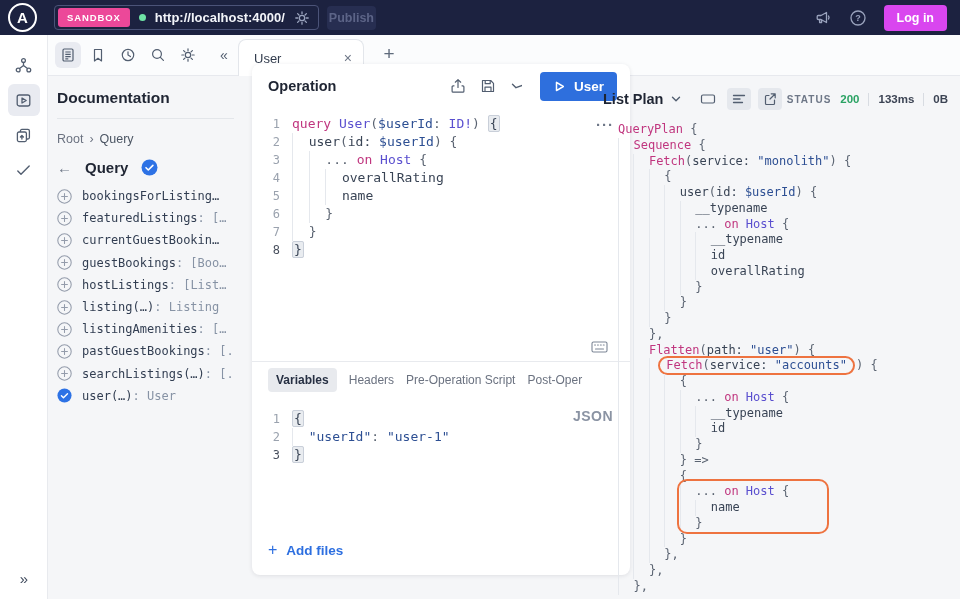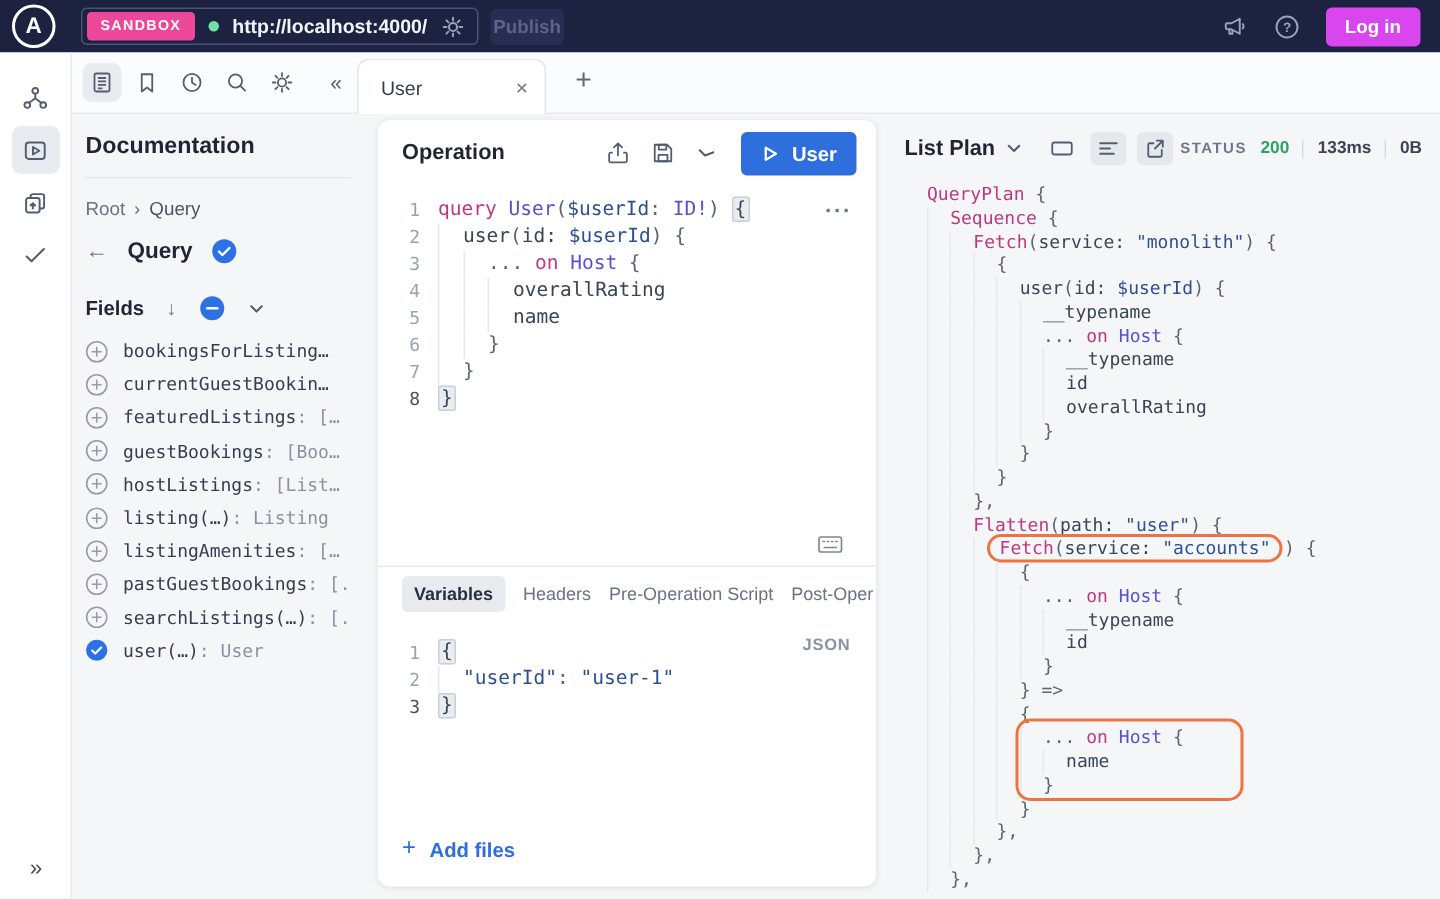--- a/index.html
+++ b/index.html
@@ -47,40 +47,40 @@
   .typehead-name { font-size:15px; font-weight:bold; }
   .fieldshead { margin-top:21px; display:flex; align-items:center; gap:15px; }
   .fields-label { font-size:13.5px; font-weight:bold; }
   .sort-arrow { color:#6e7787; font-size:13px; }
   .fieldlist { margin-top:9px; }
   .field-row { height:22.2px; display:flex; align-items:center; gap:10px; cursor:pointer; }
   .field-text { font-family:"DejaVu Sans Mono",monospace; font-size:12px; white-space:nowrap; overflow:hidden; }
   .fname { color:#323e52; } .ftype { color:#8793a5; }
 
   
-  .opcard { position:absolute; left:252px; top:80px; width:332px; height:511px; background:#fff; border-radius:8px; box-shadow:0 1px 4px rgba(26,32,51,.10); overflow:hidden; }
+  .opcard { position:absolute; left:252px; top:64px; width:378px; height:511px; background:#fff; border-radius:8px; box-shadow:0 1px 4px rgba(26,32,51,.10); overflow:hidden; }
   .ophead { height:44px; display:flex; align-items:center; padding:0 13px 0 16px; }
   .ophead-title { font-size:14.5px; font-weight:bold; }
   .ophead-icons { margin-left:auto; display:flex; align-items:center; gap:14px; color:#525e70; }
   .run-btn { margin-left:4px; background:#2e6fdd; color:#fff; border:none; border-radius:4px; height:29px; padding:0 13px; display:flex; align-items:center; gap:8px; font-size:13.5px; font-weight:bold; font-family:inherit; }
   .editor { position:relative; padding-top:7px; height:253px; }
   .gutter { position:absolute; left:0; top:7px; width:28px; text-align:right; }
   .gutter div { font-family:"DejaVu Sans Mono",monospace; font-size:12px; line-height:18px; color:#9aa2ae; }
   .gutter div.active { color:#49505e; }
   .codecol { margin-left:40px; }
   .cl { font-family:"DejaVu Sans Mono",monospace; white-space:pre; }
   .editor .cl { font-size:13px; line-height:18px; }
   .dots-menu { position:absolute; right:16px; top:8px; color:#6e7787; font-size:15px; font-weight:bold; letter-spacing:1px; }
   .kbd-hint { position:absolute; right:22px; bottom:8px; color:#7c8696; }
   .opdivider { height:1px; background:#e8eaee; }
   .optabs { height:36px; display:flex; align-items:center; gap:12px; padding-left:16px; white-space:nowrap; overflow:hidden; }
   .optab-item { font-size:12px; color:#6b7280; }
   .optab-item.active { background:#e8eaee; color:#273043; font-weight:bold; border-radius:4px; padding:5px 8px; }
   .varsec { position:relative; padding-top:12px; }
-  .json-badge { position:absolute; right:17px; top:10px; font-size:11px; font-weight:bold; letter-spacing:.5px; color:#8a93a3; }
+  .json-badge { position:absolute; right:17px; top:10px; font-size:14px; font-weight:bold; letter-spacing:.5px; color:#8a93a3; }
   .varsec .gutter { top:12px; }
   .varsec .cl { font-size:13px; line-height:18px; }
   .addfiles { position:absolute; left:16px; bottom:16px; display:flex; align-items:center; gap:9px; color:#2d6fe0; cursor:pointer; }
   .addfiles .plus { font-size:16px; }
   .addfiles .lbl { font-size:13.5px; font-weight:bold; }
 
   
   .tk-kw,.tk-fn { color:#c0367f; }
   .tk-ty { color:#5a4fcf; }
   .tk-va,.tk-st { color:#2d4f93; }
@@ -224,62 +224,47 @@
   <div class="typehead">
     <span class="back-arrow">←</span>
     <span class="typehead-name">Query</span>
     <span>
       <svg width="17" height="17" viewBox="0 0 17 17">
           <circle cx="8.5" cy="8.5" r="8" fill="#2d72e5"></circle>
           <path d="M5 8.7l2.3 2.3 4.6-4.6" fill="none" stroke="#fff" stroke-width="1.6" stroke-linecap="round" stroke-linejoin="round"></path>
         </svg>
     </span>
   </div>
-  <div class="fieldshead">
-    <span class="fields-label">Fields</span>
-    <span class="sort-arrow">↓</span>
-    <span>
-      <svg width="17" height="17" viewBox="0 0 17 17">
-          <circle cx="8.5" cy="8.5" r="8" fill="#2d72e5"></circle>
-          <path d="M5.2 8.5h6.6" stroke="#fff" stroke-width="1.7" stroke-linecap="round"></path>
-        </svg>
-    </span>
-    <span>
-      <svg width="12" height="12" viewBox="0 0 12 12" fill="none" stroke="#525e70" stroke-width="1.4" stroke-linecap="round" stroke-linejoin="round">
-          <path d="M2.5 4.2L6 7.7l3.5-3.5"></path>
-        </svg>
-    </span>
-  </div>
   <div class="fieldlist" id="fieldlist">
       <div class="field-row">
         <span style="display: flex;">
           <svg width="15" height="15" viewBox="0 0 17 17" fill="none" stroke="#949cab" stroke-width="1.2">
             <circle cx="8.5" cy="8.5" r="7.6"></circle>
             <path d="M8.5 5.2v6.6M5.2 8.5h6.6" stroke-linecap="round"></path>
           </svg>
         </span>
         <span class="field-text"><span class="fname">bookingsForListing…</span><span class="ftype"></span></span>
       </div>
       <div class="field-row">
         <span style="display: flex;">
           <svg width="15" height="15" viewBox="0 0 17 17" fill="none" stroke="#949cab" stroke-width="1.2">
             <circle cx="8.5" cy="8.5" r="7.6"></circle>
             <path d="M8.5 5.2v6.6M5.2 8.5h6.6" stroke-linecap="round"></path>
           </svg>
         </span>
+        <span class="field-text"><span class="fname">featuredListings</span><span class="ftype">: […</span></span>
+      </div>
+      <div class="field-row">
+        <span style="display: flex;">
+          <svg width="15" height="15" viewBox="0 0 17 17" fill="none" stroke="#949cab" stroke-width="1.2">
+            <circle cx="8.5" cy="8.5" r="7.6"></circle>
+            <path d="M8.5 5.2v6.6M5.2 8.5h6.6" stroke-linecap="round"></path>
+          </svg>
+        </span>
         <span class="field-text"><span class="fname">currentGuestBookin…</span><span class="ftype"></span></span>
-      </div>
-      <div class="field-row">
-        <span style="display: flex;">
-          <svg width="15" height="15" viewBox="0 0 17 17" fill="none" stroke="#949cab" stroke-width="1.2">
-            <circle cx="8.5" cy="8.5" r="7.6"></circle>
-            <path d="M8.5 5.2v6.6M5.2 8.5h6.6" stroke-linecap="round"></path>
-          </svg>
-        </span>
-        <span class="field-text"><span class="fname">featuredListings</span><span class="ftype">: […</span></span>
       </div>
       <div class="field-row">
         <span style="display: flex;">
           <svg width="15" height="15" viewBox="0 0 17 17" fill="none" stroke="#949cab" stroke-width="1.2">
             <circle cx="8.5" cy="8.5" r="7.6"></circle>
             <path d="M8.5 5.2v6.6M5.2 8.5h6.6" stroke-linecap="round"></path>
           </svg>
         </span>
         <span class="field-text"><span class="fname">guestBookings</span><span class="ftype">: [Boo…</span></span>
       </div>

